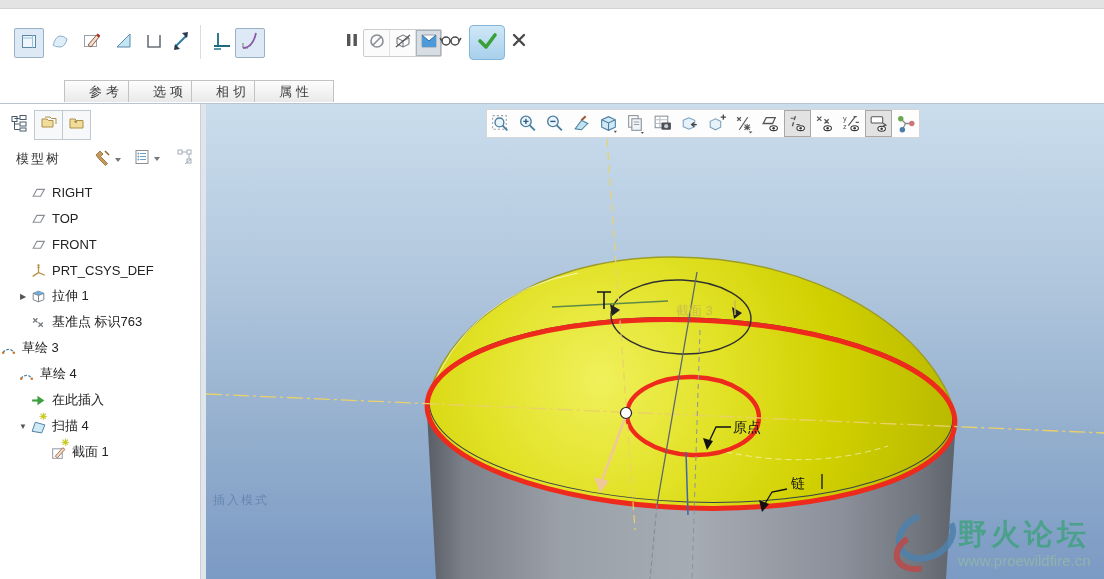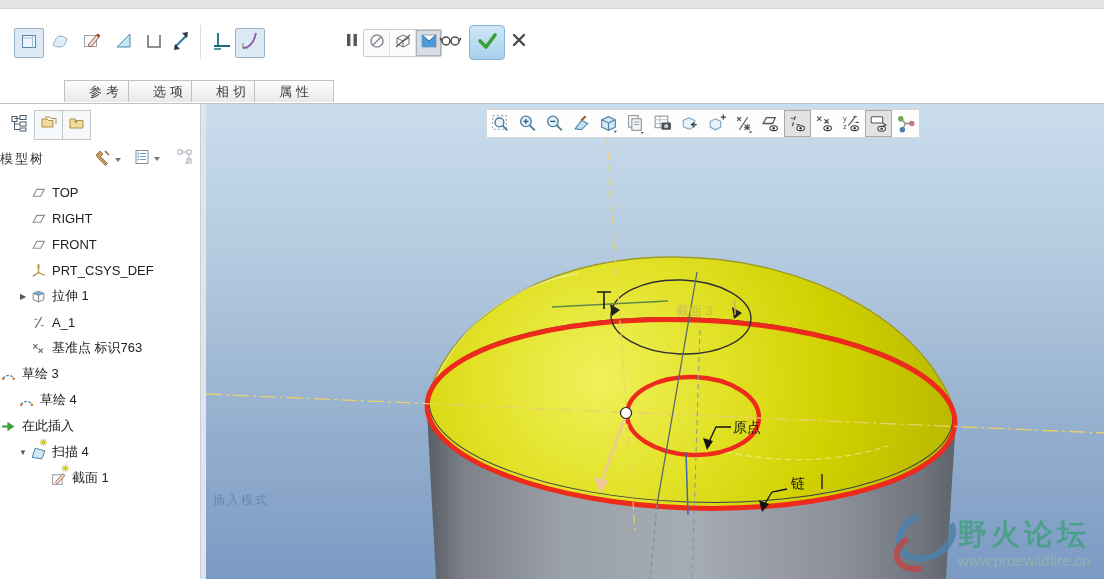--- a/index.html
+++ b/index.html
@@ -20,21 +20,21 @@
 
   
   .tabrow{position:absolute;left:0;top:78px;width:1104px;height:25px;background:#ffffff;border-bottom:1px solid #b9c4d0;}
   .tab{position:absolute;top:2px;height:22px;width:80px;border:1px solid #c2c2c2;border-bottom:none;background:linear-gradient(#fdfdfd,#e9e9e9);color:#3c3c3c;font-size:13px;display:flex;align-items:center;justify-content:center;letter-spacing:4px;padding-left:4px;box-sizing:border-box;}
 
   
   .panel{position:absolute;left:0;top:104px;width:200px;height:475px;background:#ffffff;}
   .ptab{position:absolute;top:6px;width:27px;height:28px;display:flex;align-items:center;justify-content:center;border:1px solid transparent;}
   .ptab.sel{border:1px solid #c0c8d0;background:#f6f8fa;}
   .phead{position:absolute;left:0;top:40px;width:200px;height:30px;}
-  .ptitle{position:absolute;left:0;top:6px;font-size:13px;color:#333;letter-spacing:2px;}
+  .ptitle{position:absolute;left:16px;top:6px;font-size:13px;color:#333;letter-spacing:2px;}
   .phicon{position:absolute;top:4px;display:flex;align-items:center;}
   .caret{width:0;height:0;border-left:3.5px solid transparent;border-right:3.5px solid transparent;border-top:4px solid #777;margin-left:3px;}
   .tree{position:absolute;left:0;top:75px;width:200px;}
   .trow{height:26px;display:flex;align-items:center;font-size:13px;color:#222;white-space:nowrap;}
   .trow .ticon{display:inline-flex;width:17px;height:17px;margin-right:5px;position:relative;flex:none;}
   .exp{width:14px;flex:none;font-size:8px;color:#555;text-align:center;}
   .badge{position:absolute;left:-7px;top:-6px;font-size:10px;color:#cfcf00;text-shadow:0 0 1px #999900;}
   .splitter{position:absolute;left:200px;top:104px;width:6px;height:475px;background:#dfe5ea;border-left:1px solid #c9cfd6;}
 
   
@@ -206,29 +206,29 @@
       </span>
     </div>
 
     <div class="tree">
       <div class="trow" style="padding-left:30px">
         <span class="ticon">
             <svg width="17" height="17" viewBox="0 0 16 16">
               <path d="M3 11.5 6.5 5h7L10 11.5z" fill="none" stroke="#8a8f96" stroke-width="1.1"></path>
             </svg>
           </span>
+        <span>RIGHT</span>
+      </div>
+      <div class="trow" style="padding-left:30px">
+        <span class="ticon">
+            <svg width="17" height="17" viewBox="0 0 16 16">
+              <path d="M3 11.5 6.5 5h7L10 11.5z" fill="none" stroke="#8a8f96" stroke-width="1.1"></path>
+            </svg>
+          </span>
         <span>TOP</span>
-      </div>
-      <div class="trow" style="padding-left:30px">
-        <span class="ticon">
-            <svg width="17" height="17" viewBox="0 0 16 16">
-              <path d="M3 11.5 6.5 5h7L10 11.5z" fill="none" stroke="#8a8f96" stroke-width="1.1"></path>
-            </svg>
-          </span>
-        <span>RIGHT</span>
       </div>
       <div class="trow" style="padding-left:30px">
         <span class="ticon">
             <svg width="17" height="17" viewBox="0 0 16 16">
               <path d="M3 11.5 6.5 5h7L10 11.5z" fill="none" stroke="#8a8f96" stroke-width="1.1"></path>
             </svg>
           </span>
         <span>FRONT</span>
       </div>
       <div class="trow" style="padding-left:30px">
@@ -247,29 +247,20 @@
               <path d="M3 5 8 3l5 2v6l-5 2-5-2z" fill="#ffffff" stroke="#7a8088" stroke-width="0.9"></path>
               <path d="M3 5 8 3l5 2-5 2z" fill="#6db0e0"></path>
               <path d="M3 5l5 2 5-2M8 7v6" stroke="#7a8088" stroke-width="0.9" fill="none"></path>
             </svg>
           </span>
         <span>拉伸 1</span>
       </div>
       <div class="trow" style="padding-left:30px">
         <span class="ticon">
             <svg width="17" height="17" viewBox="0 0 16 16">
-              <path d="M5 13 11 3" stroke="#70777e" stroke-width="1.2"></path>
-              <path d="M4 5h3M10 11h3" stroke="#70777e" stroke-width="0.8"></path>
-            </svg>
-          </span>
-        <span>A_1</span>
-      </div>
-      <div class="trow" style="padding-left:30px">
-        <span class="ticon">
-            <svg width="17" height="17" viewBox="0 0 16 16">
               <path d="M3 4l4 4M7 4 3 8M8 8l4 4M12 8l-4 4" stroke="#70777e" stroke-width="1.1"></path>
             </svg>
           </span>
         <span>基准点 标识763</span>
       </div>
       <div class="trow" style="">
         <span class="ticon">
             <svg width="17" height="17" viewBox="0 0 16 16">
               <path d="M3 12a5.5 5.5 0 0 1 10 0" fill="none" stroke="#4a7d9e" stroke-width="1.3" stroke-dasharray="2.5 1.5"></path>
               <circle cx="3" cy="12" r="1.2" fill="#c87830"></circle>
@@ -281,21 +272,21 @@
       <div class="trow" style="padding-left:18px">
         <span class="ticon">
             <svg width="17" height="17" viewBox="0 0 16 16">
               <path d="M3 12a5.5 5.5 0 0 1 10 0" fill="none" stroke="#4a7d9e" stroke-width="1.3" stroke-dasharray="2.5 1.5"></path>
               <circle cx="3" cy="12" r="1.2" fill="#c87830"></circle>
               <circle cx="13" cy="12" r="1.2" fill="#c87830"></circle>
             </svg>
           </span>
         <span>草绘 4</span>
       </div>
-      <div class="trow" style="">
+      <div class="trow" style="padding-left:30px">
         <span class="ticon">
             <svg width="17" height="17" viewBox="0 0 16 16">
               <path d="M2 8h6" stroke="#3f9e3f" stroke-width="2"></path>
               <path d="M7 3.5 13.5 8 7 12.5z" fill="#3f9e3f"></path>
             </svg>
           </span>
         <span>在此插入</span>
       </div>
       <div class="trow" style="padding-left:16px">
         <span class="exp">▼</span>

